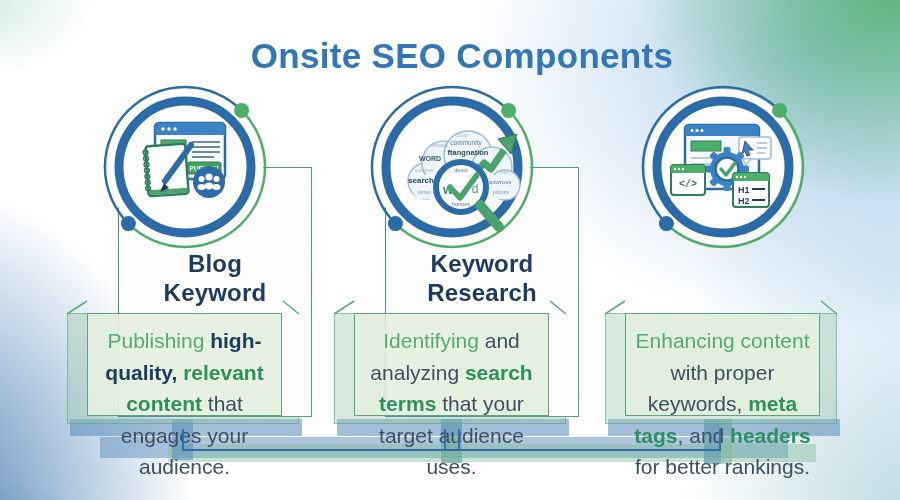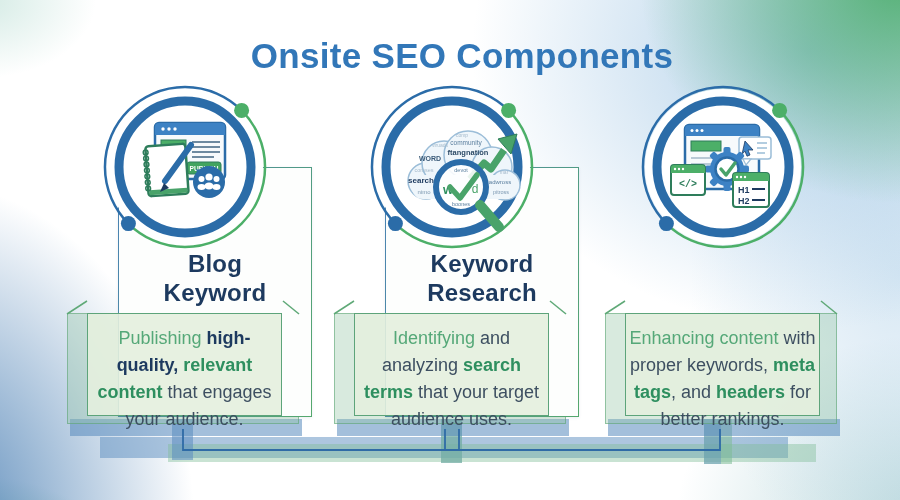--- a/index.html
+++ b/index.html
@@ -44,21 +44,21 @@
   .blue-bar{position:absolute;left:10px;top:419px;width:232px;height:17px;background:rgba(88,138,190,0.55);z-index:2;}
   .green-outer{position:absolute;left:7px;top:313px;width:230px;height:109px;
     background:rgba(147,196,164,0.36);border:1px solid rgba(85,160,110,0.55);z-index:3;}
   .white-card{position:absolute;left:27px;top:167px;width:192px;height:248px;background:#fdfefd;
     border:1.6px solid;border-image:linear-gradient(110deg,#4a81b6,#55a86d) 1;
     box-shadow:0 1px 3px rgba(30,60,90,0.08);z-index:4;margin-left:31px;}
   .card-heading{position:absolute;top:82px;left:0;right:0;text-align:center;
     font-size:24px;font-weight:700;color:var(--heading-navy);line-height:1.2;letter-spacing:.2px;}
   .desc-box{position:absolute;left:27px;top:313px;width:189px;height:90px;
     background:rgba(228,240,222,0.90);border:1.5px solid #5da47a;z-index:5;
-    text-align:center;font-size:18px;line-height:1.5;padding:11px 2px 0 2px;}
+    text-align:center;font-size:21px;line-height:1.5;padding:11px 2px 0 2px;}
   .run-green{color:var(--green-text);}
   .run-green-bold{color:var(--green-text-bold);font-weight:700;}
   .run-dark{color:var(--body-text);}
   .run-dark-bold{color:var(--heading-navy);font-weight:700;}
   .decor{position:absolute;left:0;top:0;z-index:6;pointer-events:none;}
   .medallion{position:absolute;left:37px;top:79px;z-index:7;}
 </style>
 </head>
 <body>
 

